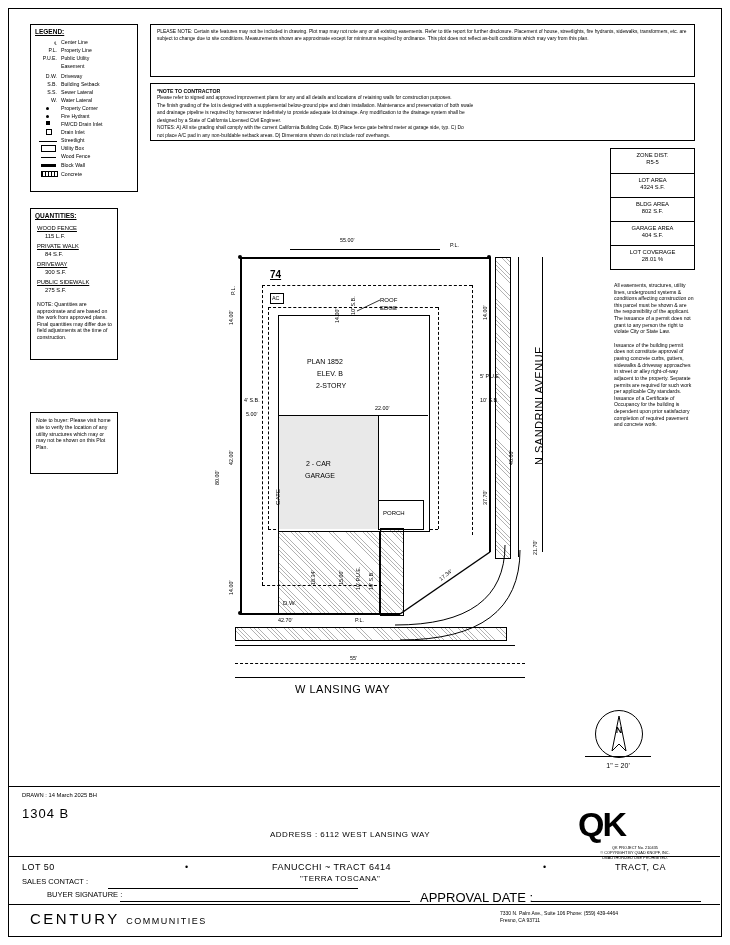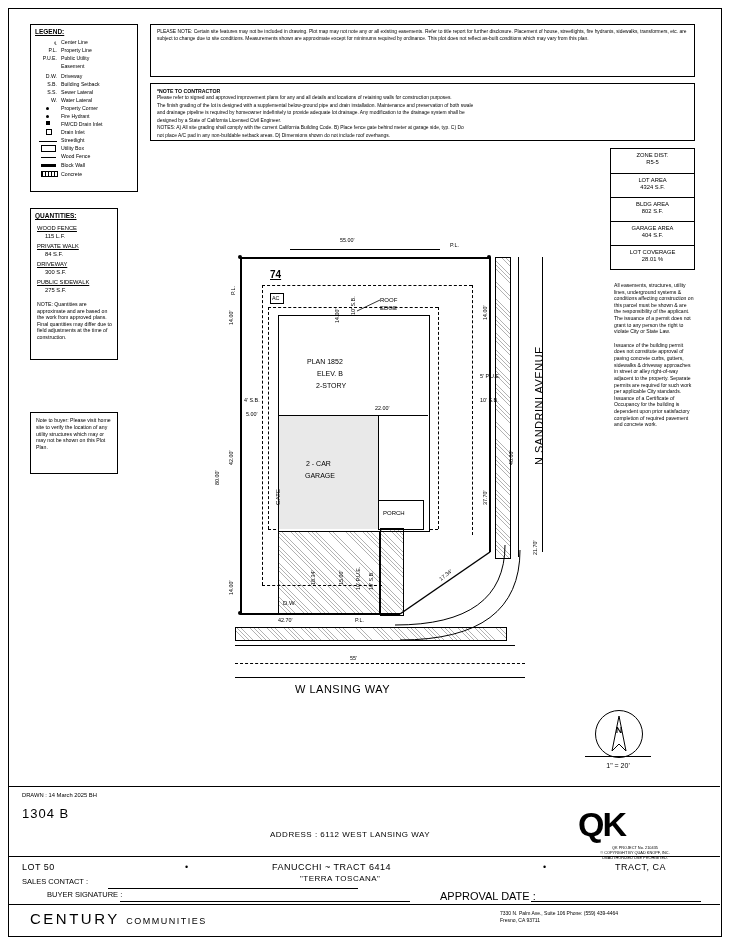--- a/index.html
+++ b/index.html
@@ -55,21 +55,21 @@
   .planno{position:absolute;left:22px;top:806px;font-size:13px;letter-spacing:1px;}
   .plotplan{position:absolute;left:22px;top:820px;font-size:19px;letter-spacing:3px;}
   .addr{position:absolute;left:270px;top:830px;font-size:8px;letter-spacing:0.5px;}
   .lot{position:absolute;left:22px;top:862px;font-size:9px;letter-spacing:0.5px;}
   .tract{position:absolute;left:272px;top:862px;font-size:9px;letter-spacing:0.5px;}
   .tractsub{position:absolute;left:300px;top:874px;font-size:8px;letter-spacing:0.5px;}
   .city{position:absolute;left:615px;top:862px;font-size:9px;letter-spacing:0.5px;}
   .bullet{position:absolute;font-size:9px;}
   .salesc{position:absolute;left:22px;top:877px;font-size:7.5px;}
   .buyers{position:absolute;left:36px;top:890px;font-size:7.5px;margin-left:11px;}
-  .approval{position:absolute;left:440px;top:890px;font-size:11px;}
+  .approval{position:absolute;left:420px;top:890px;font-size:13px;}
   .ul{position:absolute;border-bottom:1px solid #000;}
   .century{position:absolute;left:30px;top:910px;font-size:15px;letter-spacing:2.5px;}
   .centuryb{font-size:9px;letter-spacing:1.5px;}
   .addrfoot{position:absolute;left:500px;top:910px;font-size:5px;line-height:1.35;}
 
   
   #qk{position:absolute;left:578px;top:805px;width:70px;height:34px;}
   .qktxt{font-family:"Liberation Sans",sans-serif;font-weight:bold;font-size:34px;letter-spacing:-2px;}
   #qkcap{position:absolute;left:560px;top:845px;width:150px;text-align:center;font-size:3.9px;line-height:1.3;}
 

